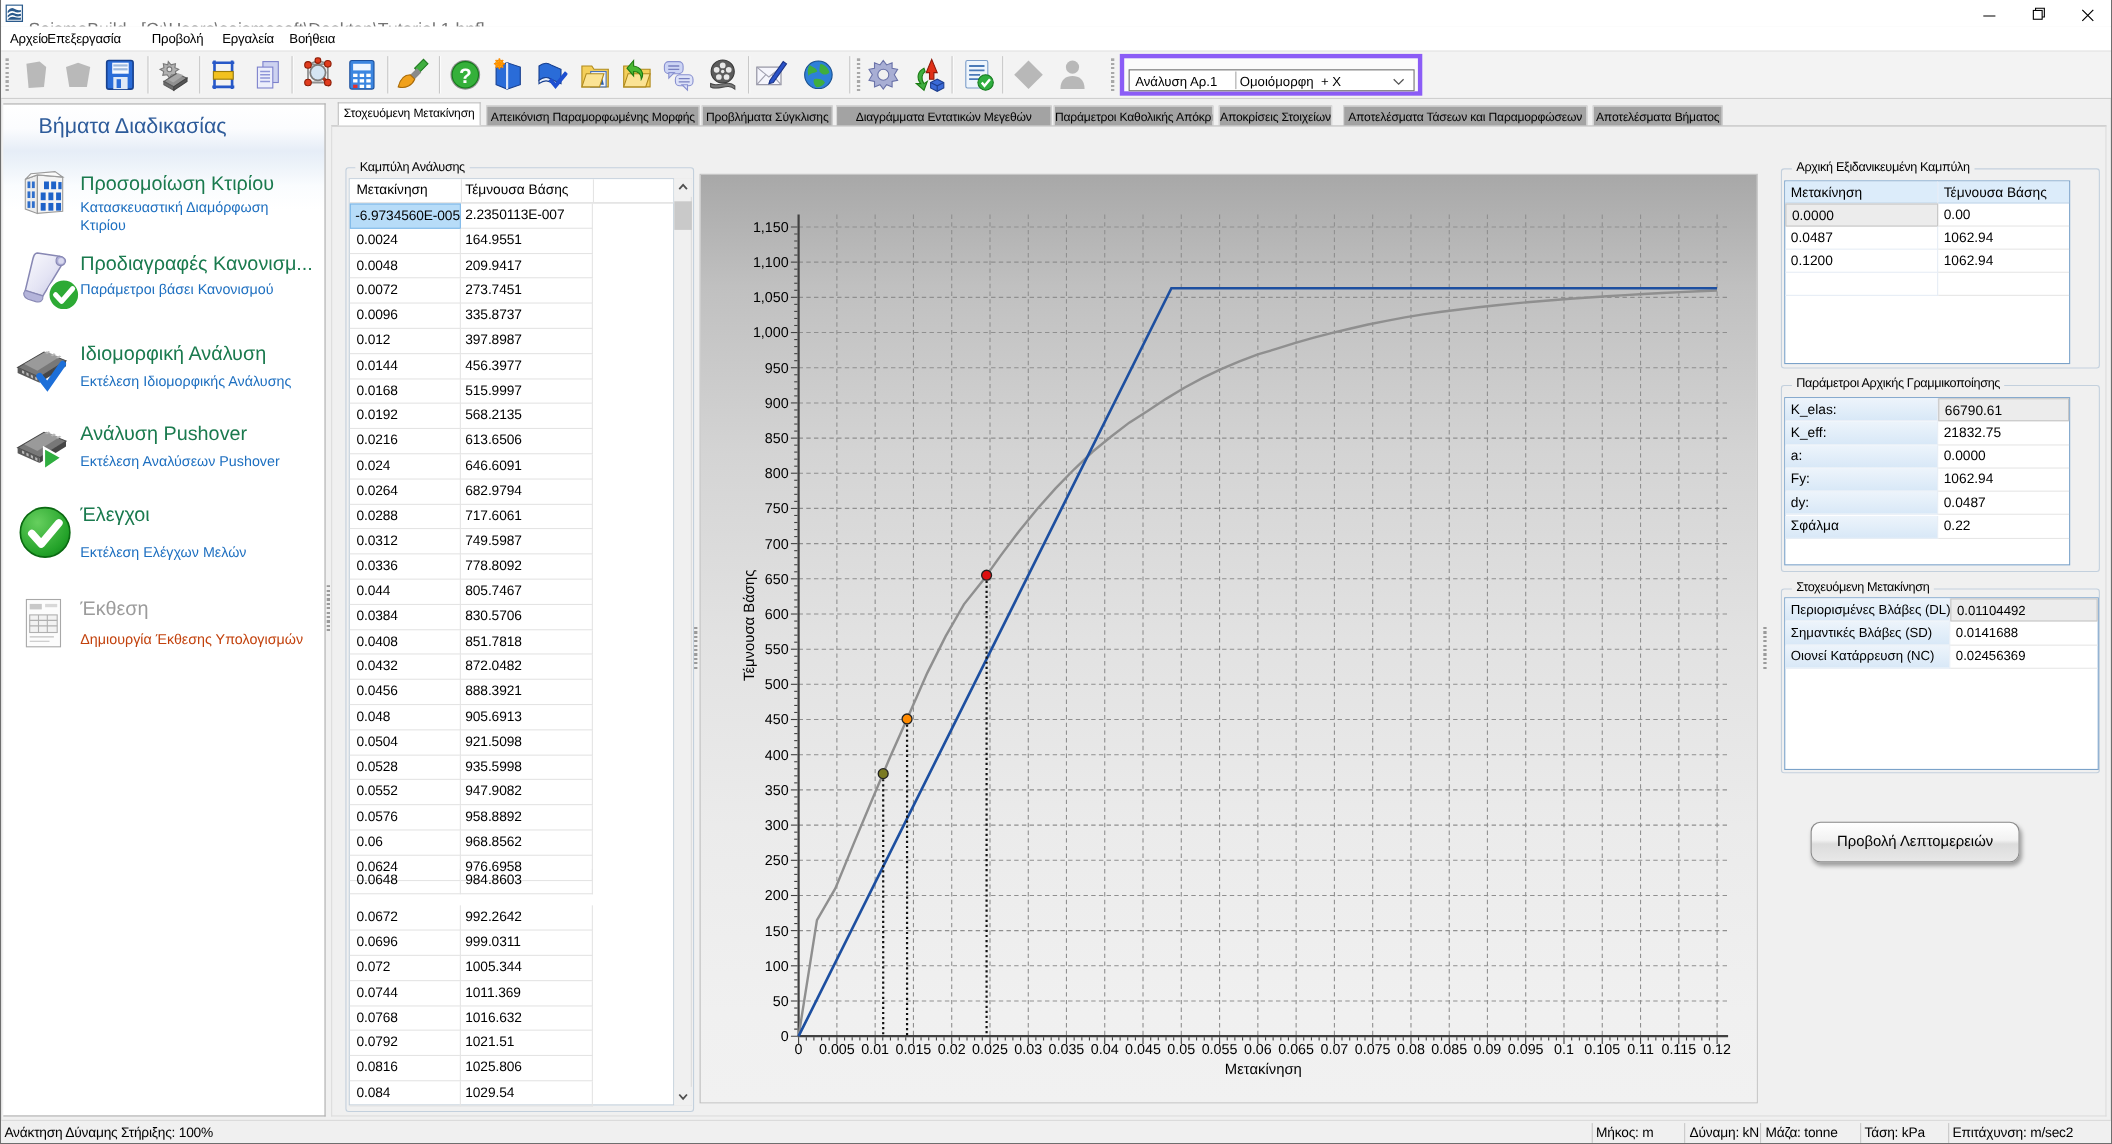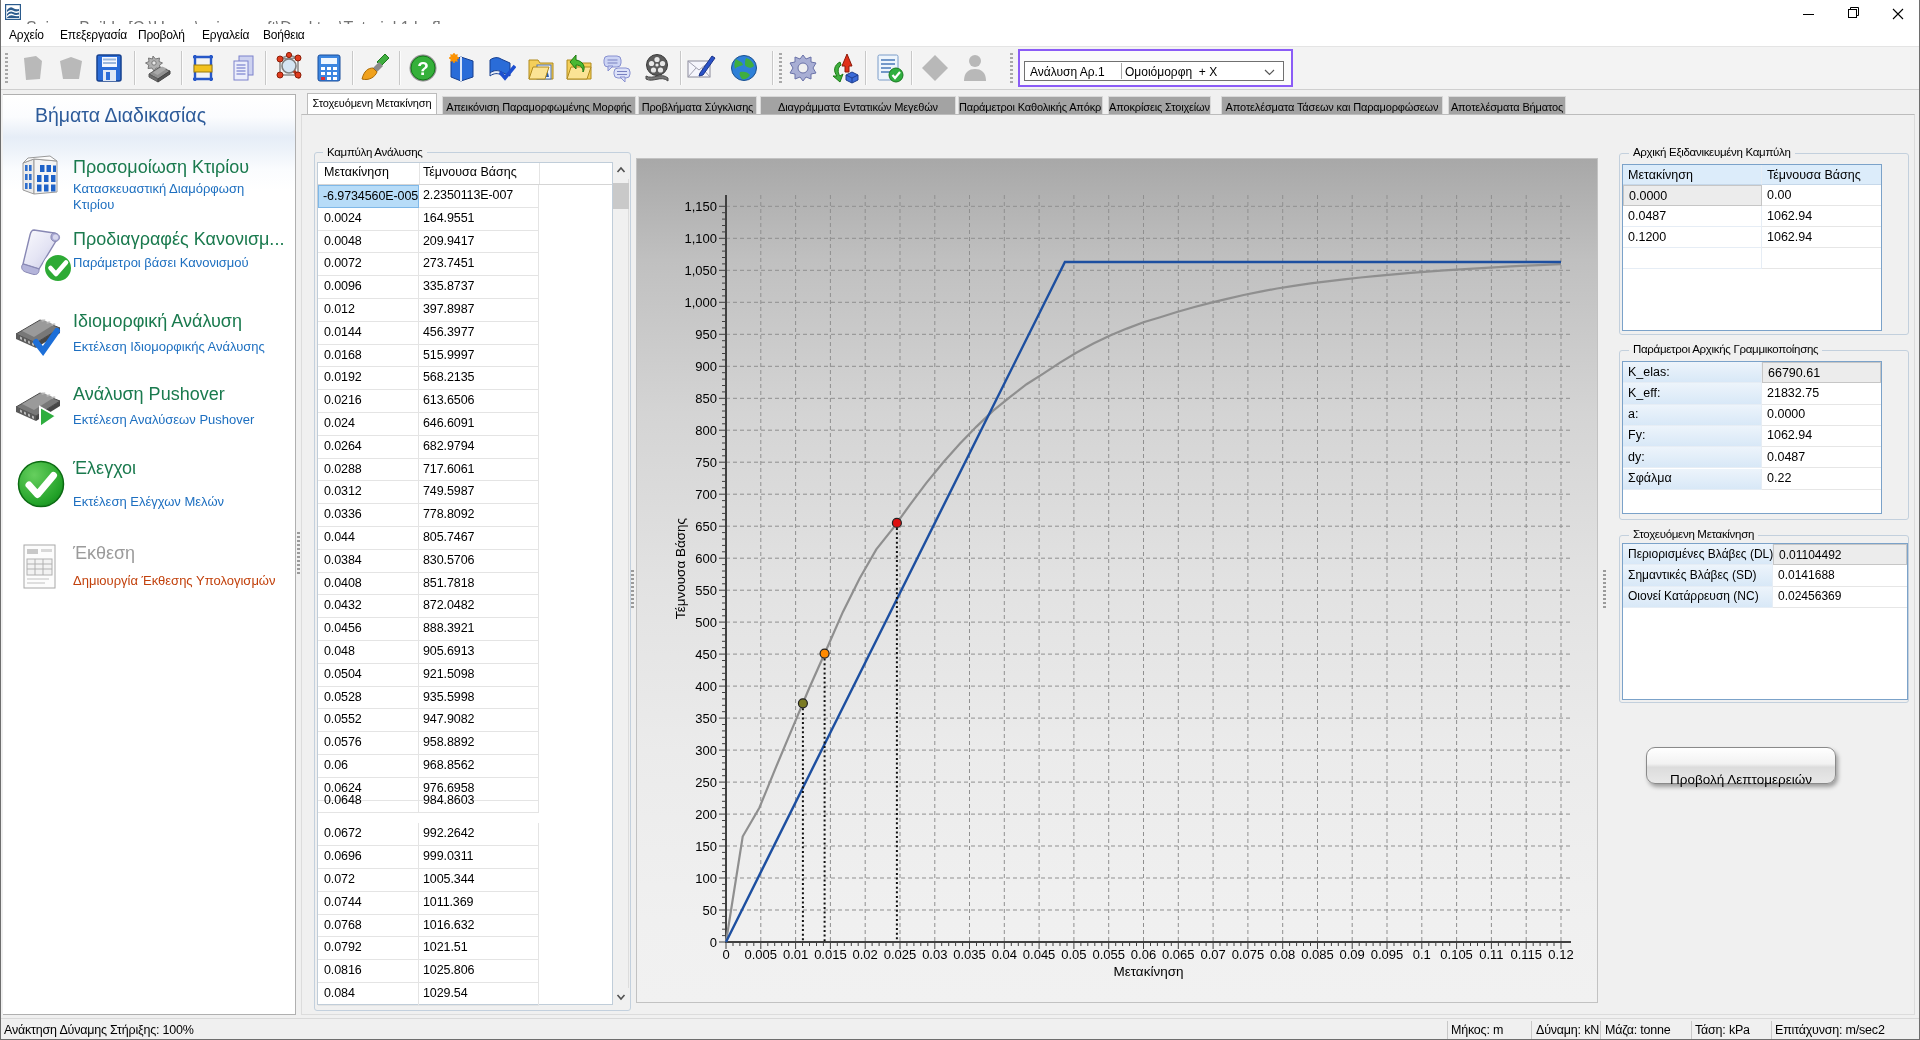--- a/index.html
+++ b/index.html
@@ -11,21 +11,21 @@
 .title-tx{position:absolute;left:25px;top:19px;font-size:16px;color:#737373}
 .wbtn{position:absolute;top:0;width:45px;height:29px}
 .menubar{position:absolute;left:0;top:24px;width:1920px;height:22px;background:#ffffff}
 .menu{position:absolute;top:4px;font-size:12px;letter-spacing:-0.2px;color:#000}
 .toolbar{position:absolute;left:0;top:46px;width:1920px;height:44px;background:#f3f3f3;
 border-top:1px solid #e4e4e4;border-bottom:1px solid #cfcfcf}
 .tbi{position:absolute;top:5px;width:32px;height:32px}
 .tbsep{position:absolute;top:4px;height:34px;width:1px;background:#c8c8c8;box-shadow:1px 0 0 #fcfcfc}
 .tbgrip{position:absolute;top:6px;height:30px;width:3px;
 background-image:repeating-linear-gradient(#a8a8a8 0 2px,transparent 2px 4px)}
-.combopanel{position:absolute;left:1017px;top:2px;width:275px;height:38px;background:#fbfbfb;border:2px solid #8b5cf6}
+.combopanel{position:absolute;left:1017px;top:2px;width:275px;height:38px;background:#fbfbfb;border:4px solid #8b5cf6}
 .combo{position:absolute;left:4px;top:10px;width:260px;height:20px;background:#fff;border:1px solid #707070;font-size:12px}
 .sidebar{position:absolute;left:2px;top:94px;width:293px;height:921px;
 background:linear-gradient(#ffffff 0px,#fbfcfe 22px,#e6edf7 42px,#ecf2f9 54px,#fafcfe 74px,#ffffff 96px);
 border:1px solid #b0b0b0;border-left:none}
 .sbtitle{position:absolute;left:34px;top:104px;font-size:19.5px;color:#2d5b9a}
 .sbt{position:absolute;left:72px;font-size:18px;color:#1a7a4e;white-space:nowrap}
 .sbs{position:absolute;left:72px;font-size:13px;color:#1d6fc0;width:232px;line-height:16px;white-space:nowrap}
 .sbt.dis{color:#9b9b9b}.sbs.dis{color:#c2410c}
 .tabbar{position:absolute;left:300px;top:93px;width:1614px;height:21px}
 .tab{position:absolute;top:3px;height:18px;background:#a3a3a3;border:1px solid #d9d9d9;border-bottom:none;
@@ -54,21 +54,21 @@
 .rrow .ra{position:absolute;left:0;top:0;bottom:0;padding:2.5px 0 0 5px;border-right:1px solid #e6edf5;border-bottom:1px solid #e6edf5}
 .rrow .rb{position:absolute;left:139px;right:0;top:0;bottom:0;padding:2.5px 0 0 5px;border-bottom:1px solid #e6e6e6}
 .rtbl.w150 .rrow .ra{width:150px !important}
 .rtbl.w150 .rrow .rb{left:150px}
 .rrow.hdr .ra,.rrow.hdr .rb{background:#dcecfa;border-bottom:1px solid #c6d8ea}
 .ra.lbl{background:linear-gradient(#edf4fb,#d8e8f7)}
 .ra.gsel{background:#ececec;border:1px solid #c6c6c6}
 .rb.vsel{background:#ececec;border:1px solid #c6c6c6}
 .detbtn{position:absolute;left:1645px;top:747px;width:190px;height:37px;border:1px solid #8a8a8a;border-radius:9px;
 background:linear-gradient(#ffffff 0%,#f2f2f2 45%,#dcdcdc 55%,#e8e8e8 100%);
-box-shadow:2px 3px 4px rgba(0,0,0,0.35);font-size:13.5px;text-align:center;padding-top:24px}
+box-shadow:2px 3px 4px rgba(0,0,0,0.35);font-size:13.5px;text-align:center;padding-top:9px}
 .statusbar{position:absolute;left:0;top:1018px;width:1920px;height:22px;background:#f0f0f0;border-top:1px solid #d9d9d9}
 .stxt{position:absolute;top:4px;font-size:12.5px;letter-spacing:-0.2px;color:#000;white-space:nowrap}
 .ssep{position:absolute;top:2px;height:18px;width:1px;background:#c8c8c8}
 .vgrip{position:absolute;width:3px;background-image:repeating-linear-gradient(#9a9a9a 0 2px,transparent 2px 4px)}
 
 </style></head><body>
 <div class="titlebar">
 <span class="title-ic"><svg width="16" height="16" viewBox="0 0 16 16">
         <rect x="0.5" y="0.5" width="15" height="15" fill="#ffffff" stroke="#2a5a8c" stroke-width="1.4"></rect>
         <path d="M2 6 Q5 2 8 4 Q11 6 14 5 L14 7 Q10 8 8 6.5 Q5 5 2 8 Z" fill="#2a5a8c"></path>
@@ -82,21 +82,21 @@
 <span class="wbtn" style="left:1830px"><svg width="45" height="29" viewBox="0 0 45 29">
         <rect x="17.5" y="9.5" width="8" height="8" fill="none" stroke="#000"></rect>
         <path d="M19.5 9.5 V7.5 H27.5 V15.5 H25.5" fill="none" stroke="#000"></path>
       </svg></span>
 <span class="wbtn" style="left:1875px"><svg width="45" height="29" viewBox="0 0 45 29">
         <path d="M17 9 L27 19 M27 9 L17 19" stroke="#000" stroke-width="1.1"></path>
       </svg></span>
 </div>
 <div class="menubar">
 <span class="menu" style="left:8px">Αρχείο</span>
-<span class="menu" style="left:59px">Επεξεργασία</span>
+<span class="menu" style="left:42px">Επεξεργασία</span>
 <span class="menu" style="left:137px">Προβολή</span>
 <span class="menu" style="left:201px">Εργαλεία</span>
 <span class="menu" style="left:262px">Βοήθεια</span>
 </div>
 <div class="toolbar">
     <div class="tbi" style="left:16px"><svg width="32" height="32" viewBox="0 0 32 32">
         <path d="M7 6 L19 4 L25 9 L23 27 L9 28 Z" fill="#b9b9b9"></path>
       </svg></div>
     <div class="tbi" style="left:54px"><svg width="32" height="32" viewBox="0 0 32 32">
         <path d="M5 9 L16 5 L27 9 L24 27 L8 27 Z" fill="#b9b9b9"></path>

